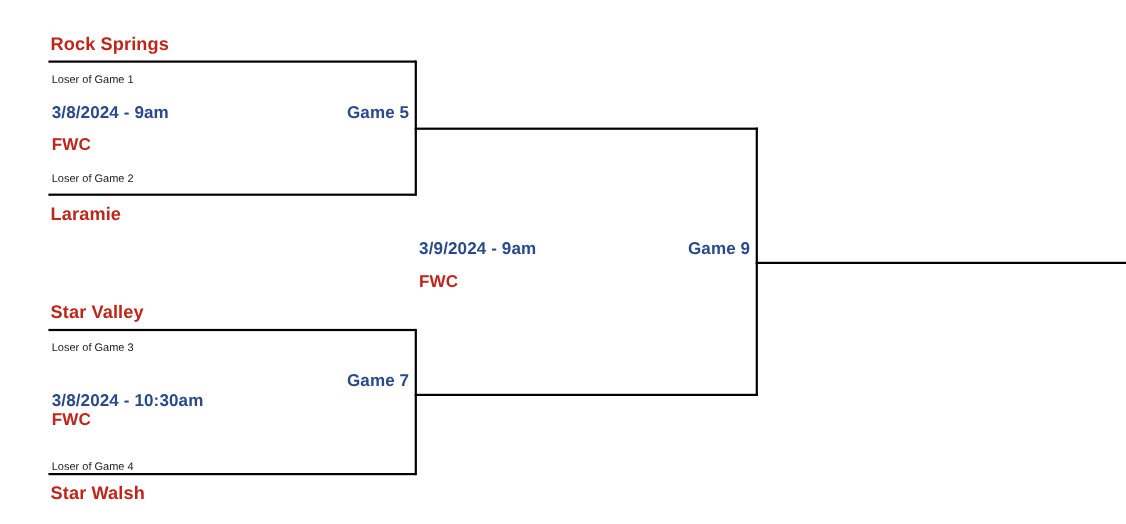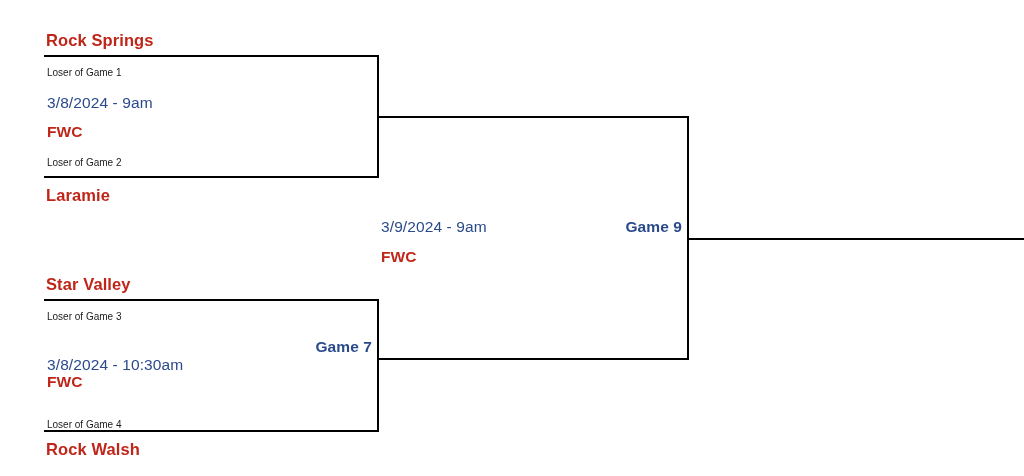--- a/index.html
+++ b/index.html
@@ -48,21 +48,21 @@
     position: absolute;
     color: #1a1a1a;
     font-weight: normal;
     font-size: 10px;
     line-height: 17px;
     white-space: nowrap;
   }
   .game-datetime {
     position: absolute;
     color: #2a4a8b;
-    font-weight: normal;
+    font-weight: bold;
     font-size: 15.5px;
     line-height: 18px;
     white-space: nowrap;
     letter-spacing: 0.1px;
     text-align: center;
   }
   .game-label {
     position: absolute;
     color: #2a4a8b;
     font-weight: bold;
@@ -88,20 +88,21 @@
 <div class="bracket-canvas">
 
   <div class="team-name" style="left:46px; top:31px;">Rock Springs</div>
 
   <div class="hline" style="left:44px; top:55px; width:334px;"></div>
 
   <div class="slot-text" style="left:47px; top:64px;">Loser of Game 1</div>
 
   <div class="game-datetime" style="left:47px; top:94px;">3/8/2024 - 9am</div>
 
+  <div class="game-label" style="left:178px; top:94px; width:194px;">Game 5</div>
 
   <div class="venue" style="left:47px; top:123px;">FWC</div>
 
   <div class="slot-text" style="left:47px; top:154px;">Loser of Game 2</div>
 
   <div class="hline" style="left:44px; top:176px; width:334px;"></div>
 
   <div class="vline" style="left:377px; top:55px; height:123px;"></div>
 
   <div class="team-name" style="left:46px; top:186px;">Laramie</div>
@@ -117,21 +118,21 @@
   <div class="game-label" style="left:178px; top:338px; width:194px;">Game 7</div>
 
   <div class="venue" style="left:47px; top:373px;">FWC</div>
 
   <div class="slot-text" style="left:47px; top:416px;">Loser of Game 4</div>
 
   <div class="hline" style="left:44px; top:430px; width:334px;"></div>
 
   <div class="vline" style="left:377px; top:299px; height:133px;"></div>
 
-  <div class="team-name" style="left:46px; top:440px;">Rock Walsh</div>
+  <div class="team-name" style="left:46px; top:440px;">Star Walsh</div>
 
   <div class="hline" style="left:377px; top:116px; width:312px;"></div>
 
   <div class="hline" style="left:377px; top:358px; width:312px;"></div>
 
   <div class="vline" style="left:687px; top:116px; height:244px;"></div>
 
   <div class="game-datetime" style="left:381px; top:218px;">3/9/2024 - 9am</div>
 
   <div class="game-label" style="left:500px; top:218px; width:182px;">Game 9</div>

